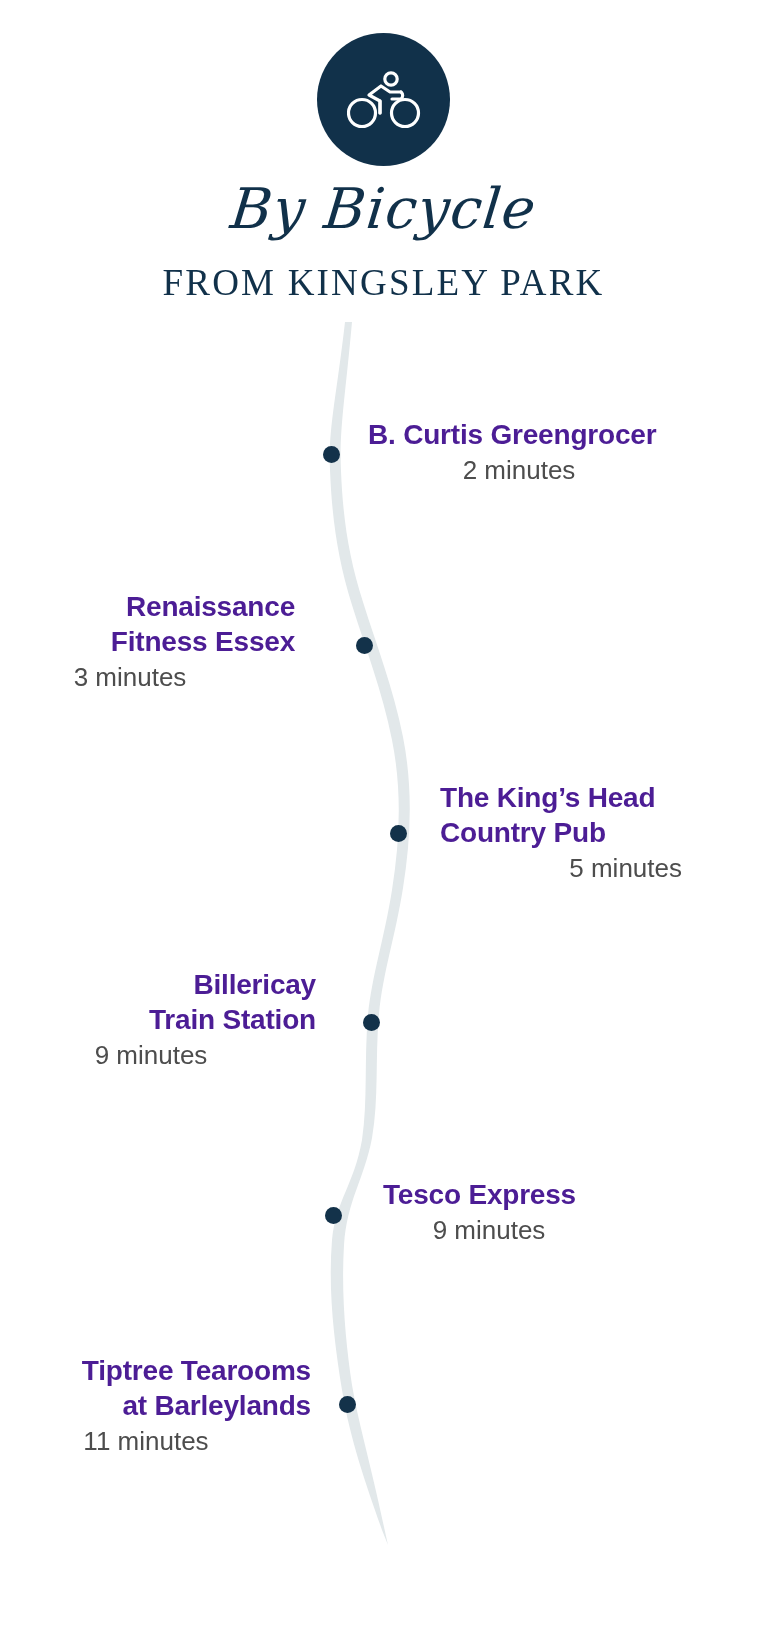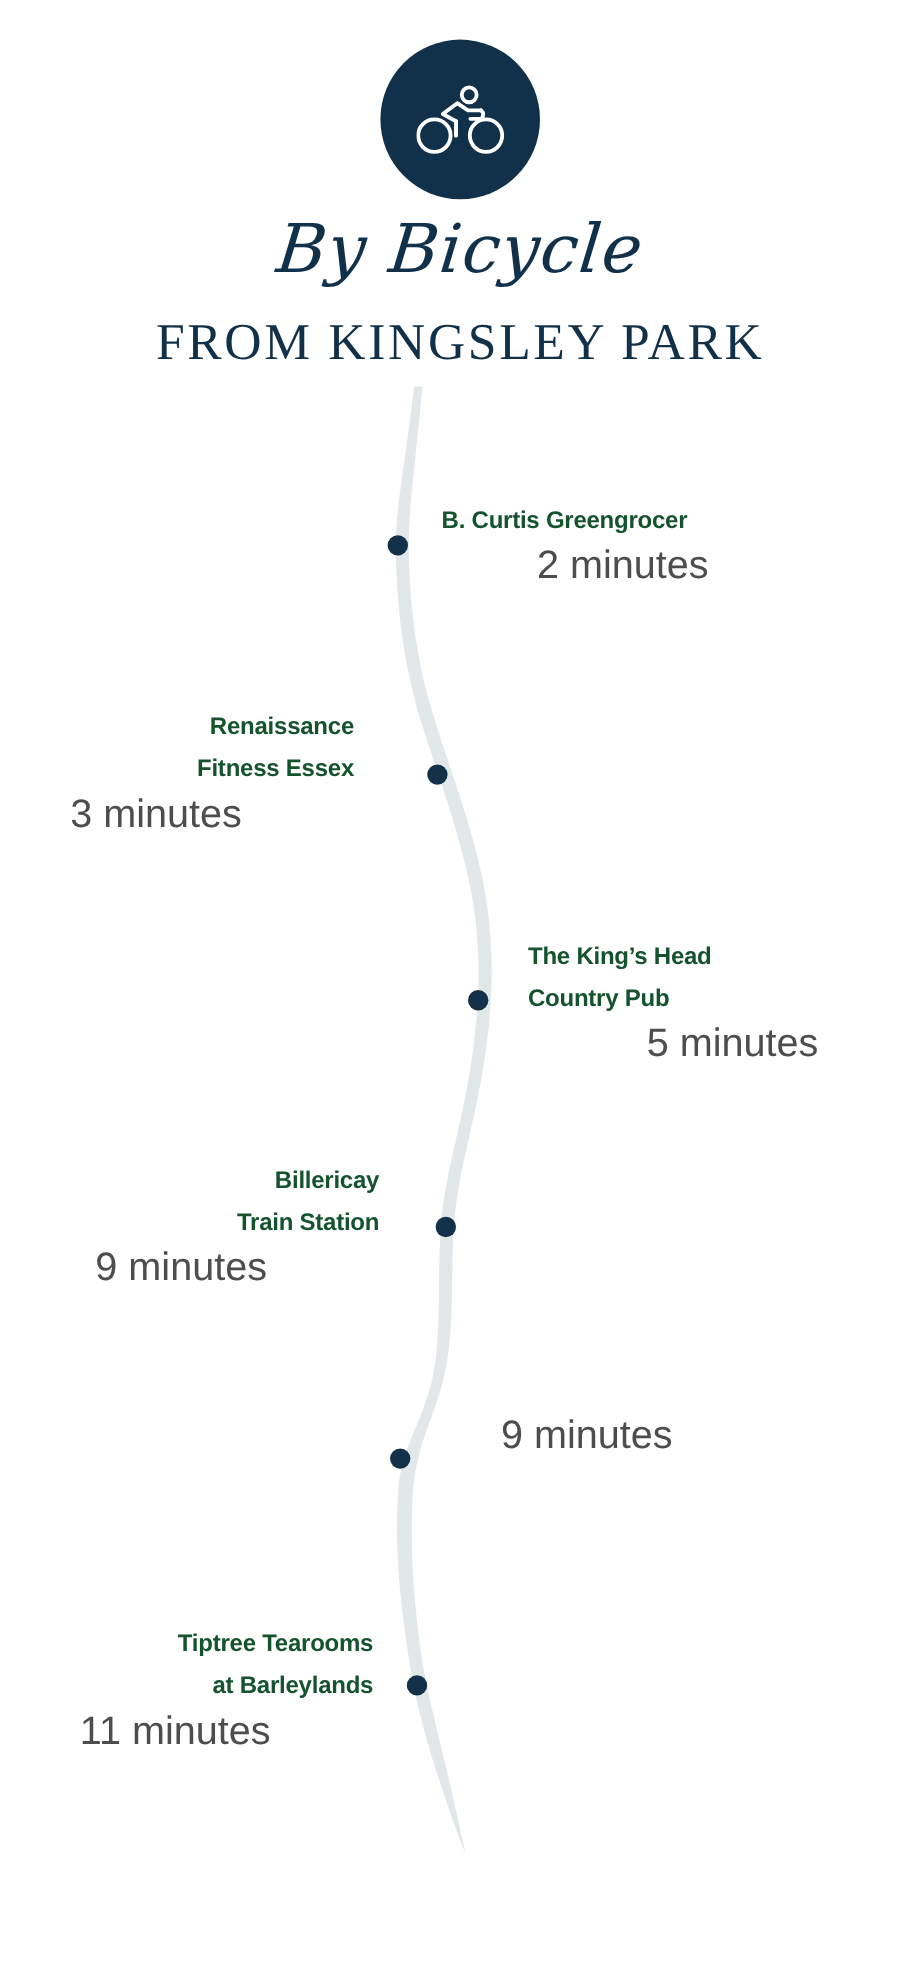--- a/index.html
+++ b/index.html
@@ -44,21 +44,21 @@
     line-height: 1.05;
     color: #11314a;
     letter-spacing: 1px;
     transform: skewX(-6deg);
   }
 
   #subtitle {
     margin-top: 22px;
     font-family: "Liberation Serif", serif;
     font-weight: 400;
-    font-size: 43px;
+    font-size: 37px;
     letter-spacing: 2.2px;
     color: #11314a;
   }
 
   
   #route-svg {
     position: absolute;
     top: 0; left: 0;
     width: 767px;
     height: 1650px;
@@ -67,30 +67,30 @@
   .stop {
     position: absolute;
     width: 330px;
   }
   .stop.right { text-align: left; }
   .stop.left  { text-align: right; }
 
   .stop-name {
     font-family: "Liberation Sans", sans-serif;
     font-weight: 700;
-    font-size: 20px;
+    font-size: 28px;
     line-height: 35px;
-    color: #14532d;
+    color: #4c1d95;
     letter-spacing: -0.2px;
     white-space: pre-line;
   }
   .stop-time {
     font-family: "Liberation Sans", sans-serif;
     font-weight: 400;
-    font-size: 33px;
+    font-size: 26px;
     line-height: 35px;
     color: #4d4d4d;
     margin-top: 1px;
   }
 
   .dot {
     position: absolute;
     width: 17px;
     height: 17px;
     border-radius: 50%;
@@ -166,20 +166,21 @@
 <div class="dot" style="left:390px; top:825px;"></div>
 
 <div class="stop left" style="left:-14px; top:967px;">
   <div class="stop-name">Billericay
 Train Station</div>
   <div class="stop-time" style="text-align:center; width:330px;">9 minutes</div>
 </div>
 <div class="dot" style="left:363px; top:1014px;"></div>
 
 <div class="stop right" style="left:383px; top:1177px;">
+  <div class="stop-name">Tesco Express</div>
   <div class="stop-time" style="text-align:center; width:212px;">9 minutes</div>
 </div>
 <div class="dot" style="left:325px; top:1207px;"></div>
 
 <div class="stop left" style="left:-19px; top:1353px;">
   <div class="stop-name">Tiptree Tearooms
 at Barleylands</div>
   <div class="stop-time" style="text-align:center; width:330px;">11 minutes</div>
 </div>
 <div class="dot" style="left:339px; top:1396px;"></div>

